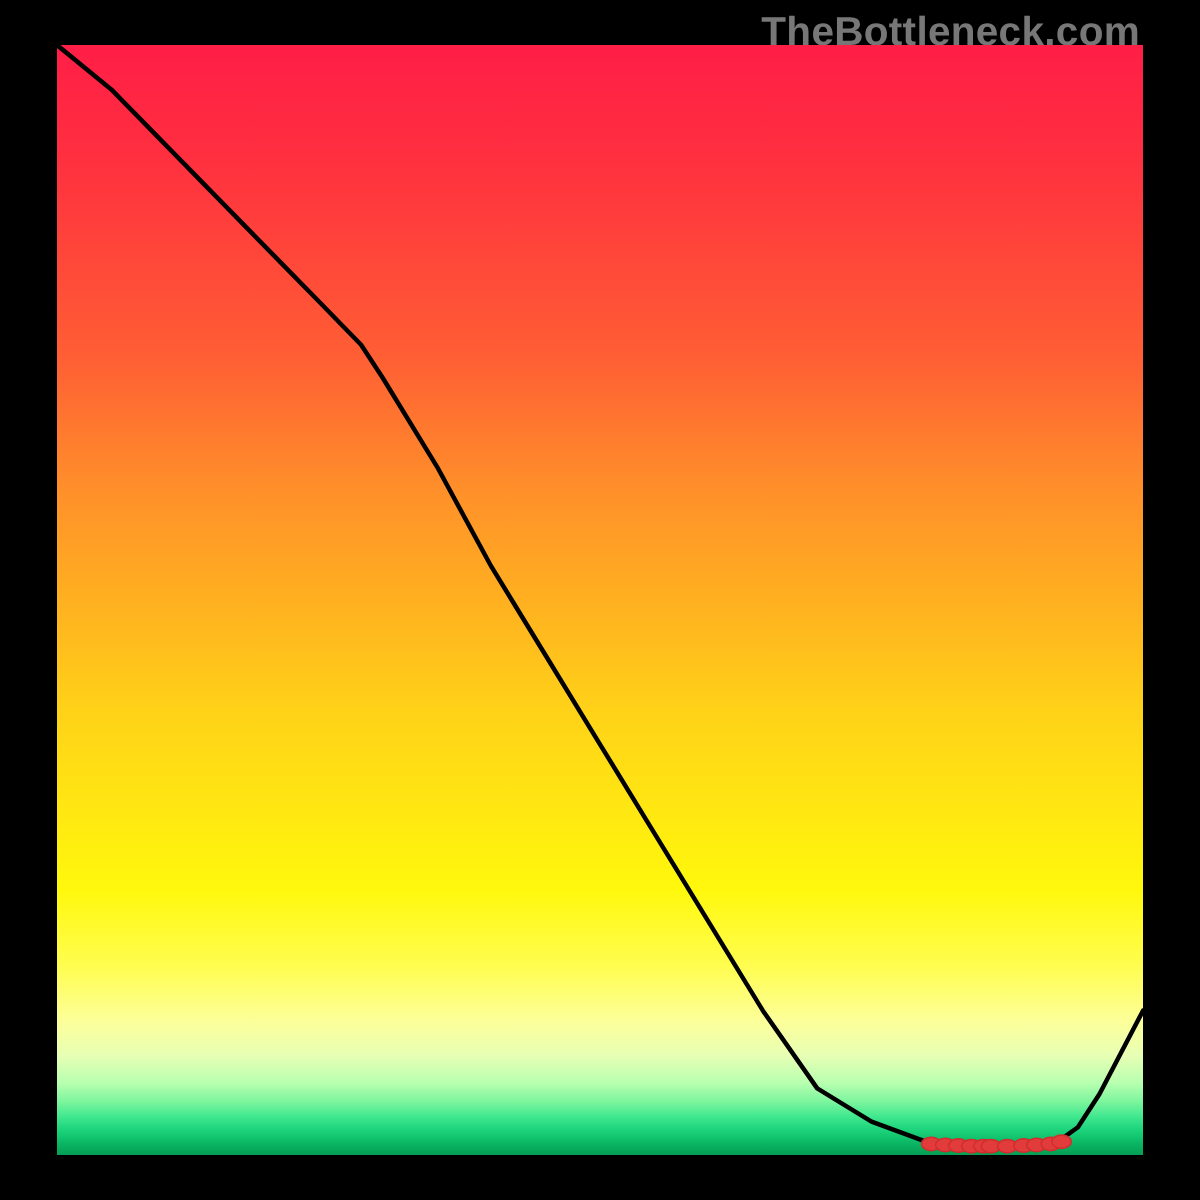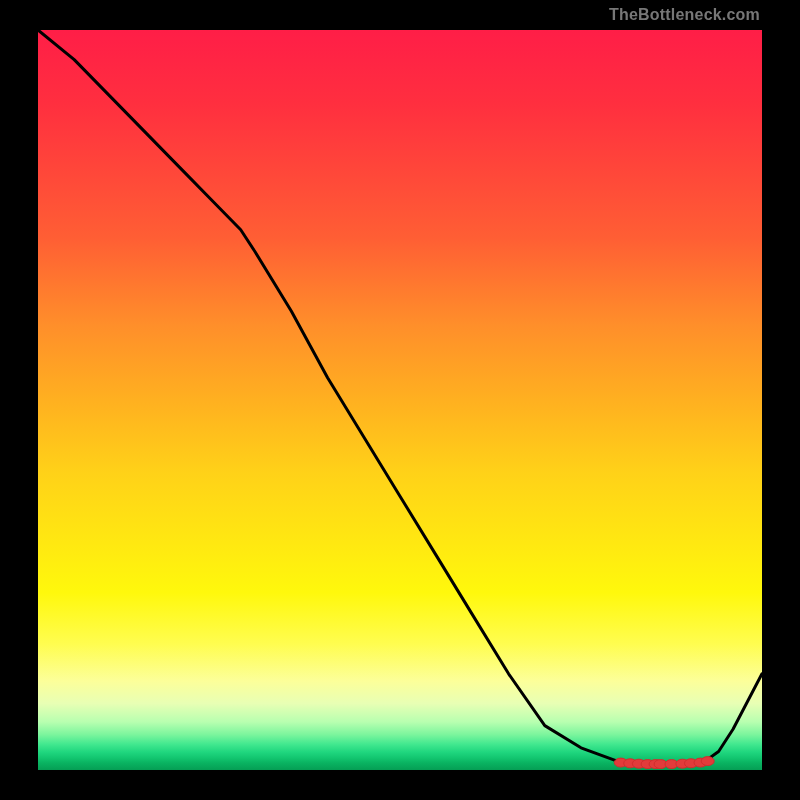--- a/index.html
+++ b/index.html
@@ -44,21 +44,21 @@
       #12c56f 98.4%,
       #0ab462 99%,
       #059e54 100%
     );
   }
   .watermark {
     position: absolute;
     top: 6px;
     right: 40px;
     color: #777;
-    font-size: 16px;
+    font-size: 27px;
     font-weight: 600;
     letter-spacing: 0.2px;
   }
   svg.overlay {
     position: absolute;
     left: 0;
     top: 0;
     width: 724px;
     height: 740px;
   }

